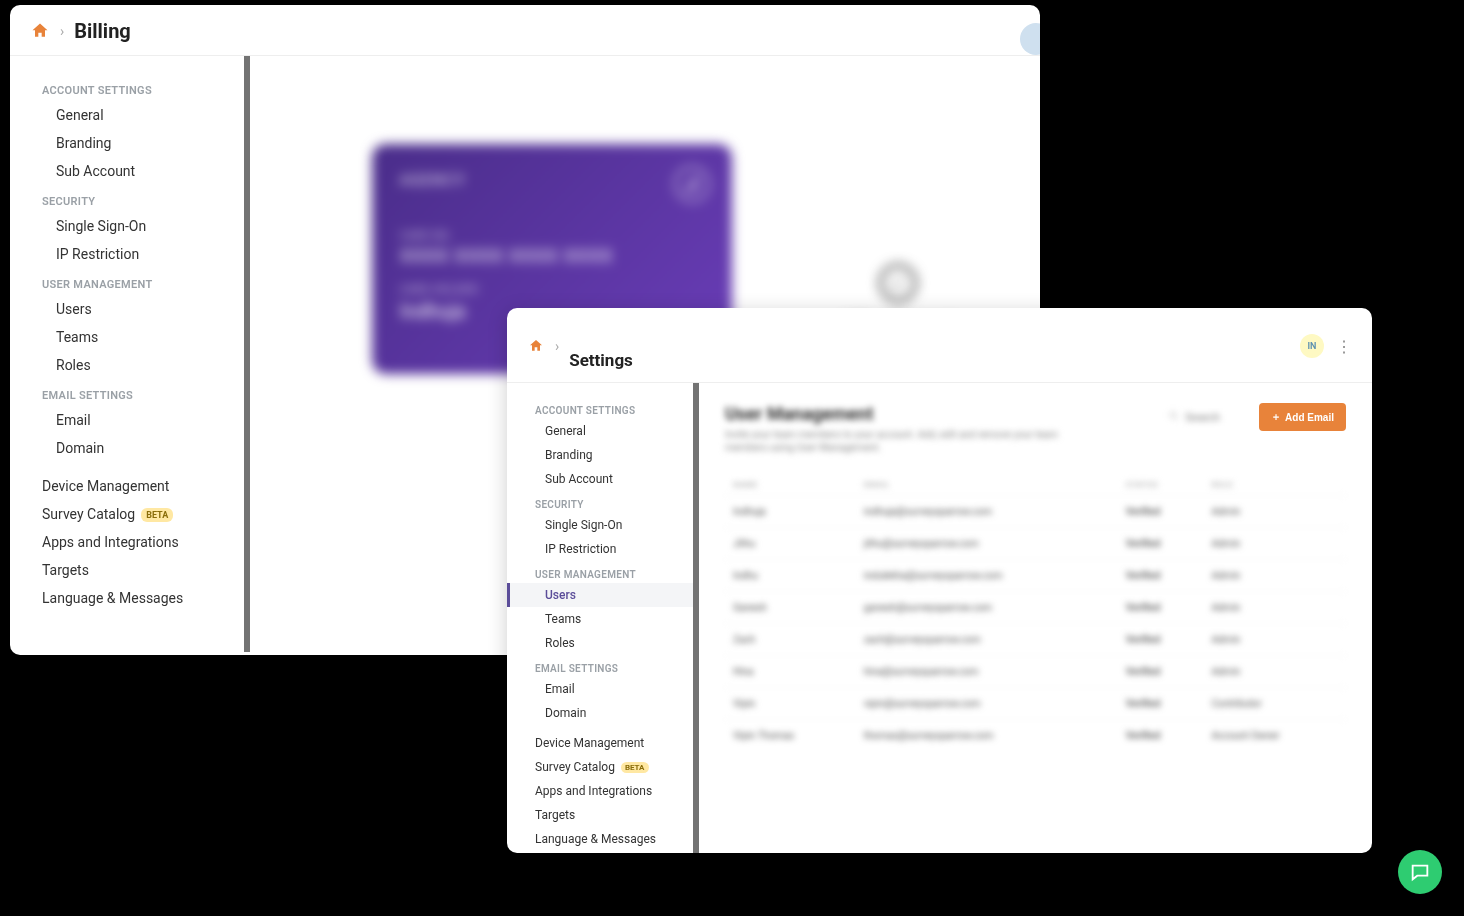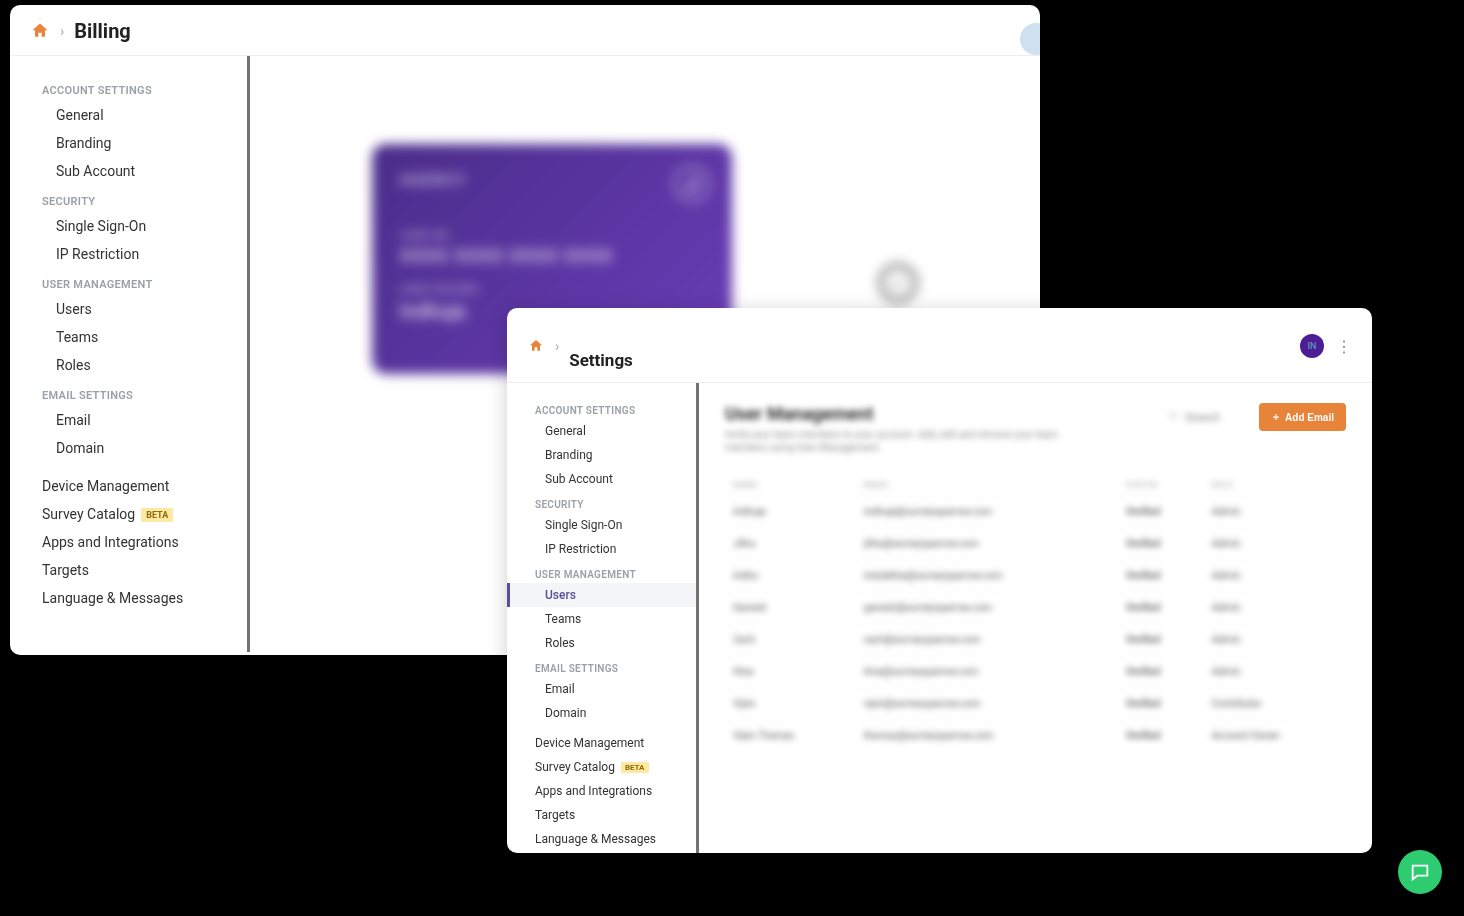--- a/index.html
+++ b/index.html
@@ -55,32 +55,32 @@
   }
   .header-title {
     font-size: 20px;
     font-weight: 700;
     color: #222;
   }
   #panel-front .header-title { font-size: 17px; margin-top: 28px; }
   .hdr-right { display: flex; align-items: center; gap: 12px; }
   .avatar-sm {
     width: 24px; height: 24px; border-radius: 50%;
-    background: #4c1d95;
+    background: #fef9c3;
     display: inline-flex; align-items: center; justify-content: center;
     font-size: 9px; font-weight: 600; color: #5a8fb0;
   }
   .more-dots { color: #888; font-size: 16px; cursor: pointer; }
   .body {
     display: flex;
     height: calc(100% - 54px);
   }
   .sidebar {
     width: 240px;
-    border-right: 3px solid #737373;
+    border-right: 6px solid #737373;
     padding-top: 18px;
     font-size: 14px;
     overflow-y: auto;
   }
   #panel-front .sidebar { width: 192px; font-size: 12px; padding-top: 14px; }
   .sect-title {
     text-transform: uppercase;
     font-size: 11px;
     font-weight: 600;
     color: #9aa0a6;
@@ -111,21 +111,21 @@
   }
   .top-level-block { margin-top: 10px; }
   #panel-front .top-level-block { margin-top: 6px; }
   .badge {
     display: inline-block;
     background: #ffe8a3;
     color: #8a6d0a;
     font-size: 9px;
     font-weight: 700;
     padding: 2px 5px;
-    border-radius: 1px;
+    border-radius: 6px;
     margin-left: 6px;
     vertical-align: middle;
   }
   #panel-front .badge { font-size: 8px; padding: 1px 4px; }
   .content {
     flex: 1;
     padding: 28px 32px;
     position: relative;
   }
   

